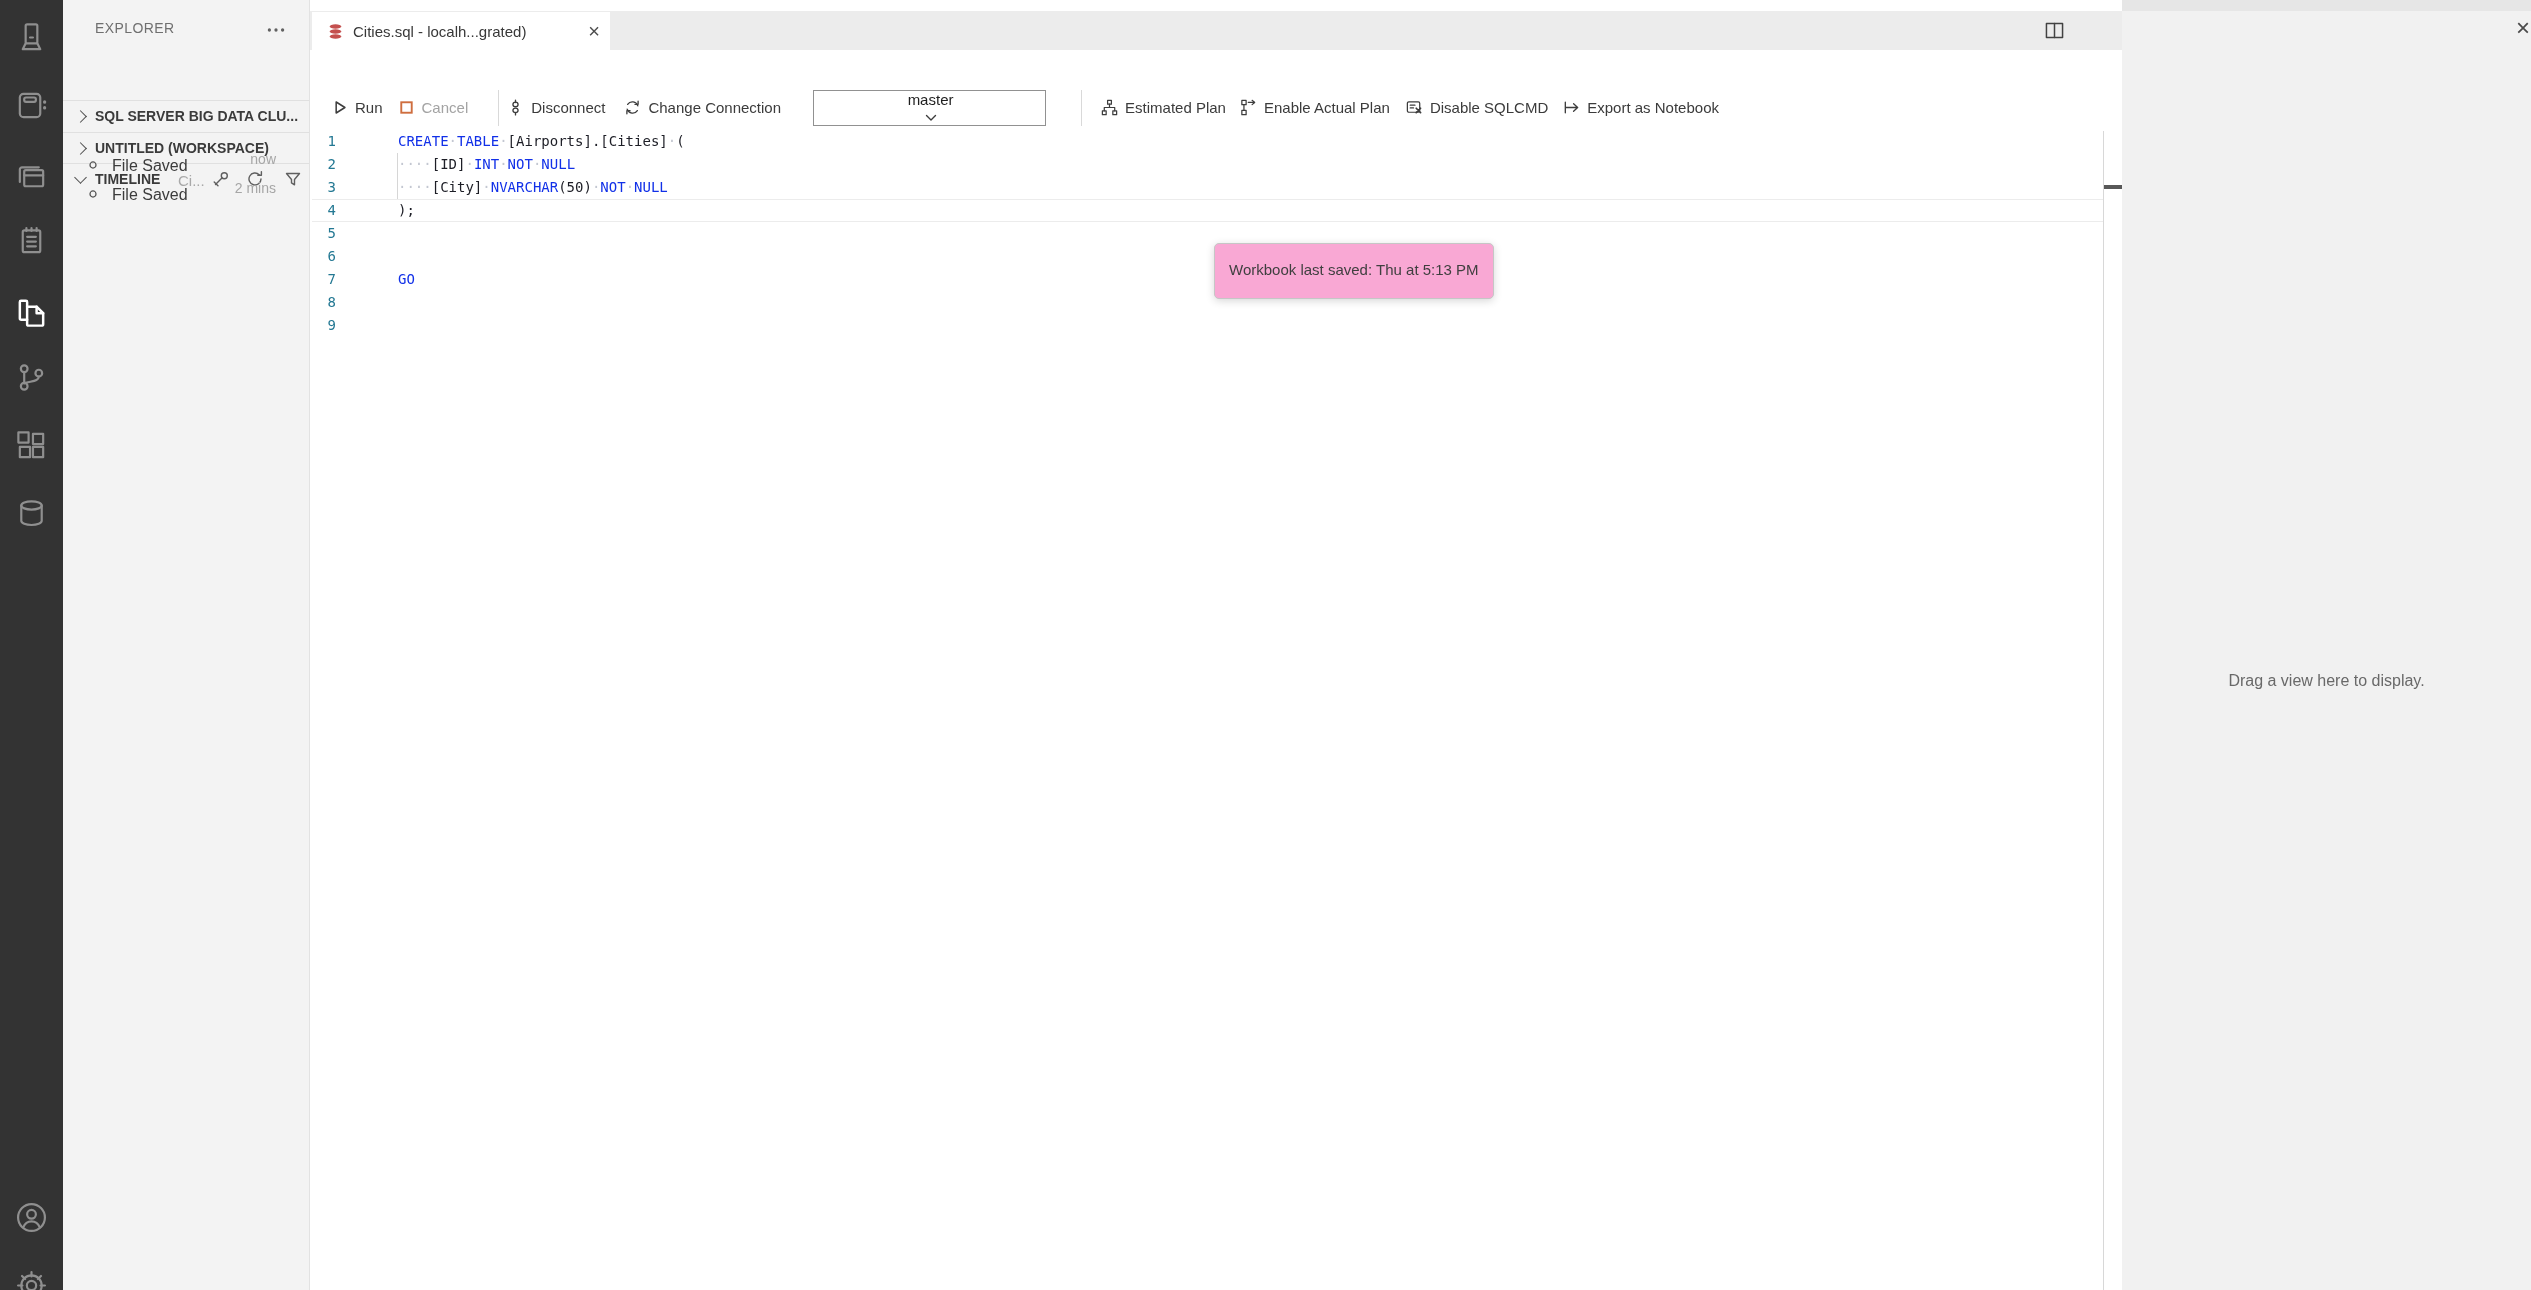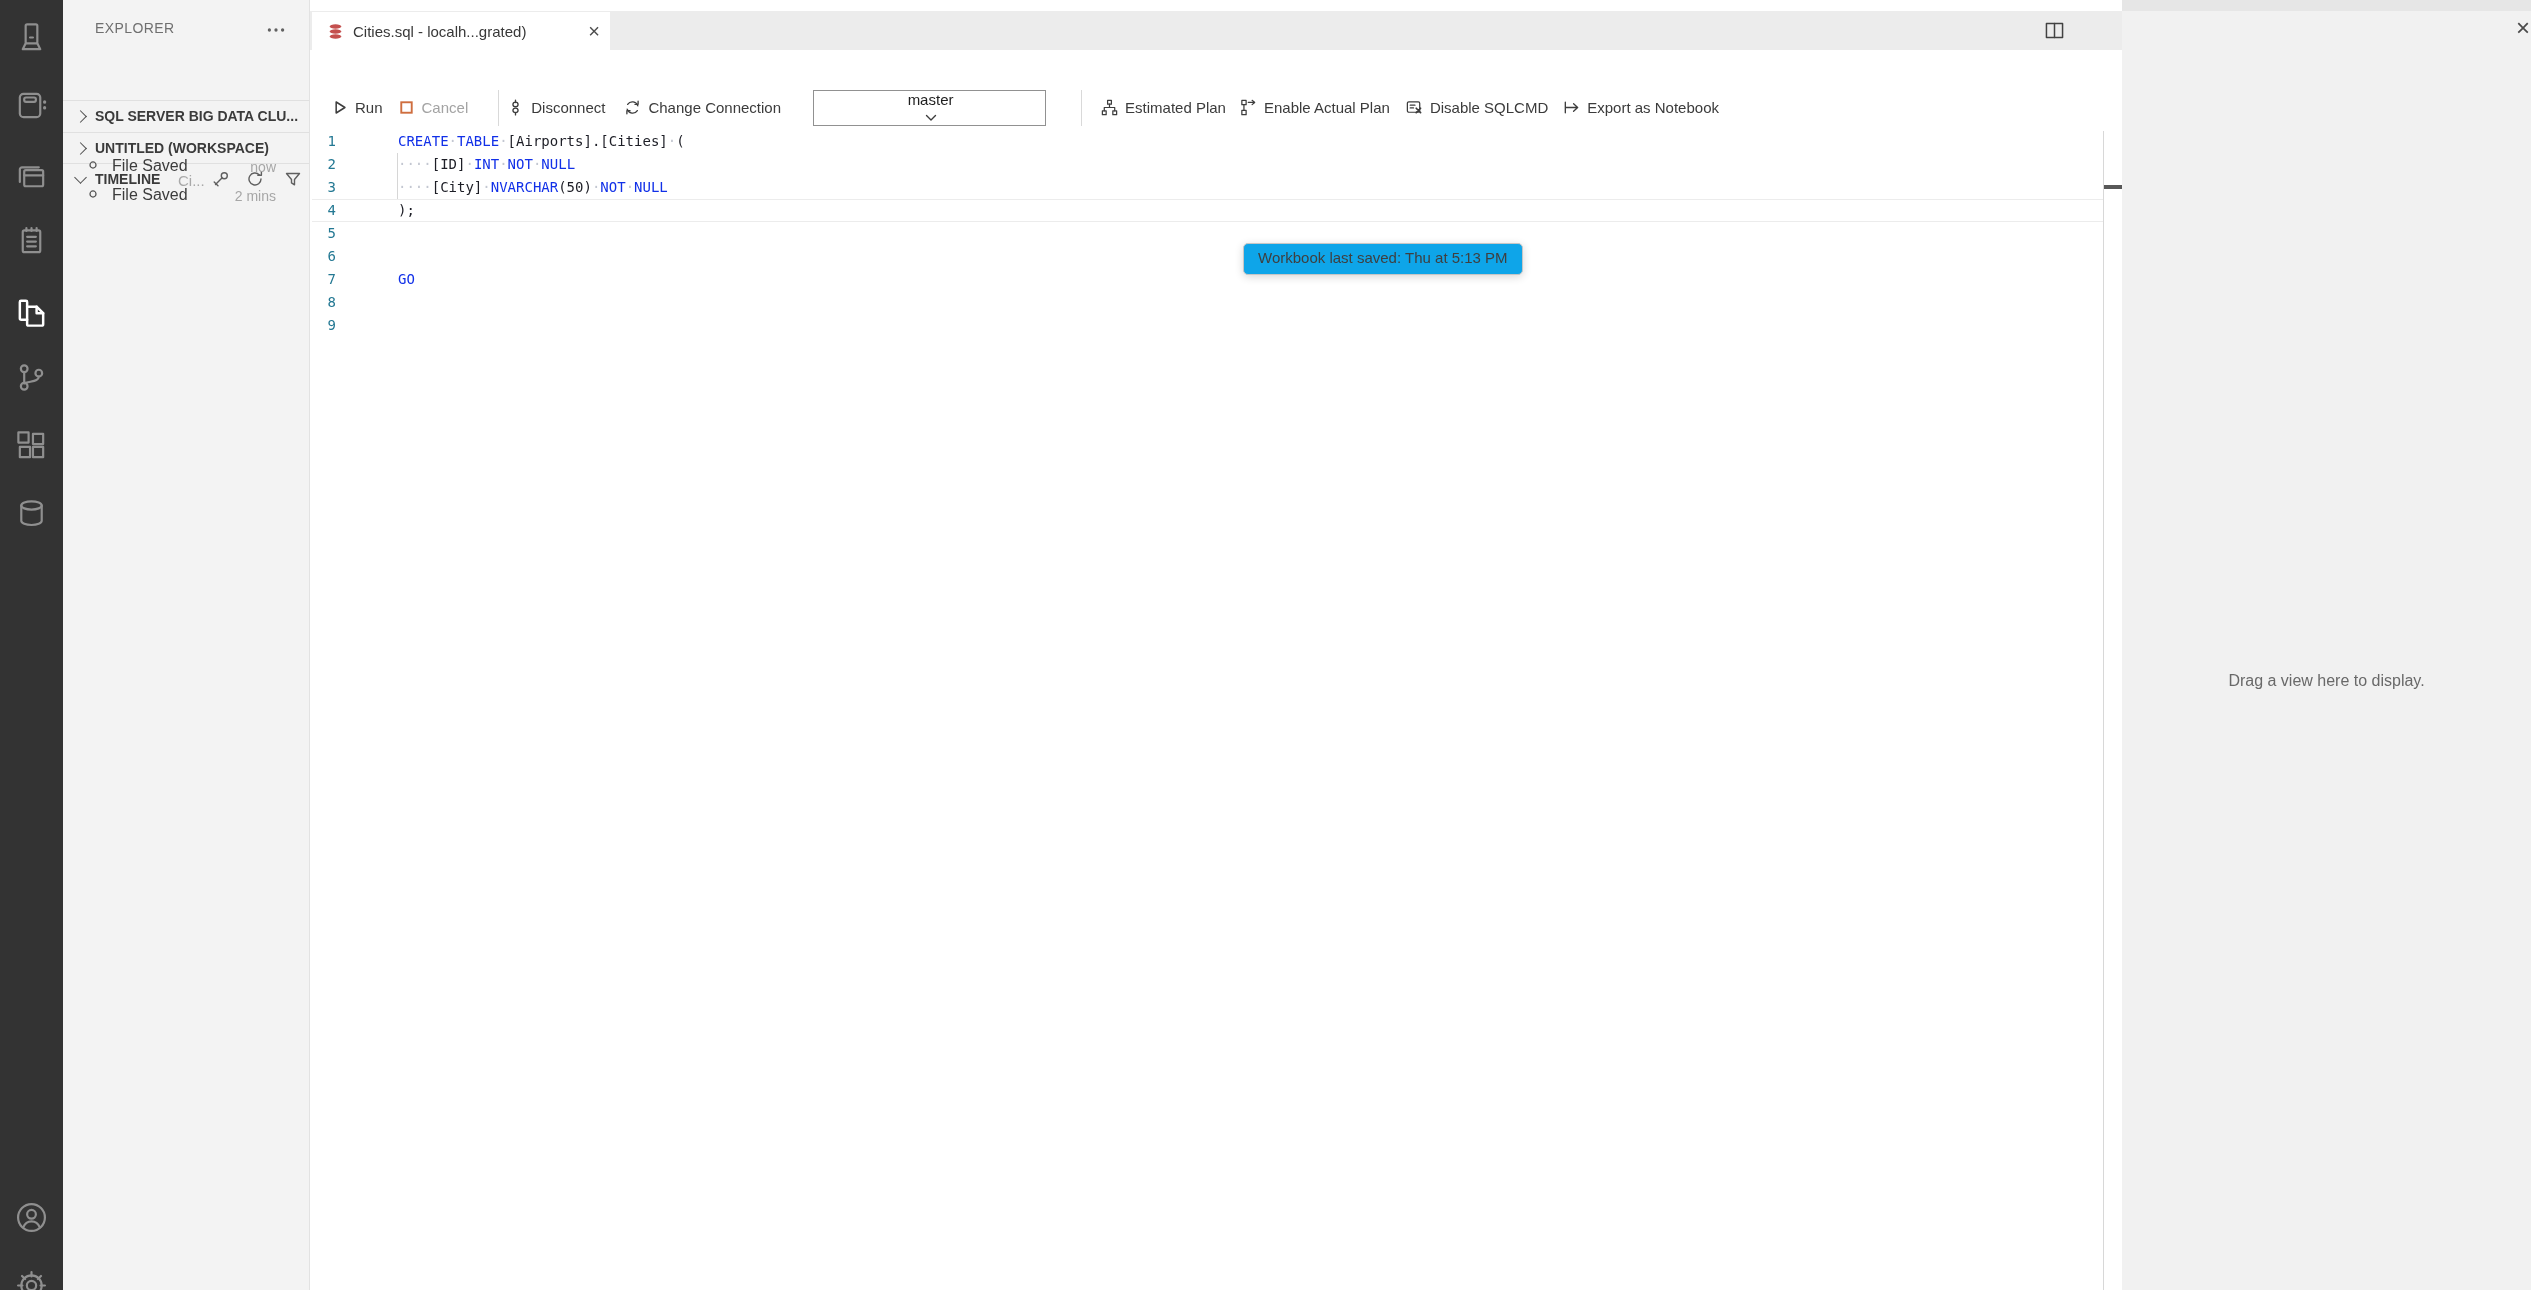--- a/index.html
+++ b/index.html
@@ -18,21 +18,21 @@
   .section{position:absolute;left:0;width:100%;height:31px;border-top:1px solid #e0e0e0;box-sizing:border-box;margin-top:44px;}
   .section-label{position:absolute;left:32px;top:7px;font-size:14px;font-weight:bold;color:#3b3b3b;white-space:nowrap;}
   .chev{position:absolute;left:13px;top:11px;width:8px;height:8px;border-right:1.6px solid #4d4d4d;border-bottom:1.6px solid #4d4d4d;}
   .chev.right{transform:rotate(-45deg);}
   .chev.down{top:9px;transform:rotate(45deg);}
   .tl-ctx{position:absolute;left:115px;top:8px;font-size:15px;color:#a9a9a9;white-space:nowrap;}
   .tl-act{position:absolute;top:5px;width:20px;height:20px;color:#5f5f5f;cursor:pointer;}
   .tl-row{position:absolute;left:0;width:100%;height:29px;cursor:pointer;}
   .tl-bullet{position:absolute;left:23px;top:7px;width:14px;height:14px;color:#555555;}
   .tl-label{position:absolute;left:49px;top:6px;font-size:16px;color:#3c3c3c;}
-  .tl-time{position:absolute;right:33px;top:8px;font-size:14px;color:#a6a6a6;}
+  .tl-time{position:absolute;right:33px;top:0;font-size:14px;color:#a6a6a6;}
   
   #top-strip{position:absolute;left:310px;top:0;width:2221px;height:11px;background:#e6e6e6;}
   #main{position:absolute;left:310px;top:0;width:1812px;height:1290px;background:#ffffff;}
   #tab-bar{position:absolute;left:0;top:11px;width:1812px;height:39px;background:#ececec;}
   #tab-active{position:absolute;left:2px;top:1px;width:298px;height:38px;background:#ffffff;display:flex;align-items:center;padding:0 10px 0 14px;box-sizing:border-box;cursor:pointer;}
   .dbfile-icon{width:19px;height:19px;flex:0 0 auto;}
   #tab-title{margin-left:8px;font-size:15px;color:#383838;white-space:nowrap;overflow:hidden;flex:1;}
   #tab-close{font-size:20px;color:#4d4d4d;line-height:18px;margin-left:6px;cursor:pointer;}
   .editor-action{position:absolute;top:8px;width:23px;height:23px;color:#424242;cursor:pointer;}
   #breadcrumb{position:absolute;left:0;top:50px;width:1793px;height:34px;display:flex;align-items:center;padding-left:22px;box-sizing:border-box;background:#fff;}
@@ -62,21 +62,21 @@
   #indent-guide{position:absolute;left:87px;top:153px;width:1px;height:46px;background:#d6d6d6;}
   #current-line{position:absolute;left:312px;top:199px;width:1810px;height:23px;border-top:1px solid #ececec;border-bottom:1px solid #ececec;box-sizing:border-box;pointer-events:none;}
   #editor-divider{position:absolute;left:2103px;top:131px;width:1px;height:1159px;background:#d8d8d8;cursor:col-resize;}
   #overview-strip{position:absolute;left:2104px;top:50px;width:18px;height:1240px;background:#ffffff;}
   #overview-dash{position:absolute;left:2104px;top:185px;width:18px;height:4px;background:#585858;}
   
   #right-panel{position:absolute;left:2122px;top:11px;width:409px;height:1279px;background:#f1f1f1;}
   #right-placeholder{position:absolute;left:0;top:661px;width:100%;text-align:center;font-size:16px;color:#696969;}
   #window-close{position:absolute;left:2516px;top:14px;font-size:24px;color:#4a4a4a;cursor:pointer;}
   
-  #tooltip{position:absolute;left:1214px;top:243px;height:30px;line-height:28px;padding:0 14px;background:#0ea5e9;border:1px solid #c6c6c6;border-radius:5px;box-shadow:0 2px 8px rgba(0,0,0,.16);font-size:15px;color:#3f3f3f;white-space:nowrap;z-index:30;margin-left:29px;}
+  #tooltip{position:absolute;left:1214px;top:243px;height:30px;line-height:28px;padding:12px 14px;background:#f9a8d4;border:1px solid #c6c6c6;border-radius:5px;box-shadow:0 2px 8px rgba(0,0,0,.16);font-size:15px;color:#3f3f3f;white-space:nowrap;z-index:30;}
 </style>
 </head>
 <body>
 
 <div id="app">
 
   <div id="activity-bar">
       <div class="act-icon" style="top: 20px;">
         <svg viewBox="0 0 24 24" fill="none" stroke="currentColor" stroke-width="1.5" stroke-linecap="round" stroke-linejoin="round">
           <rect x="8" y="3" width="8" height="13" rx="1"></rect>

